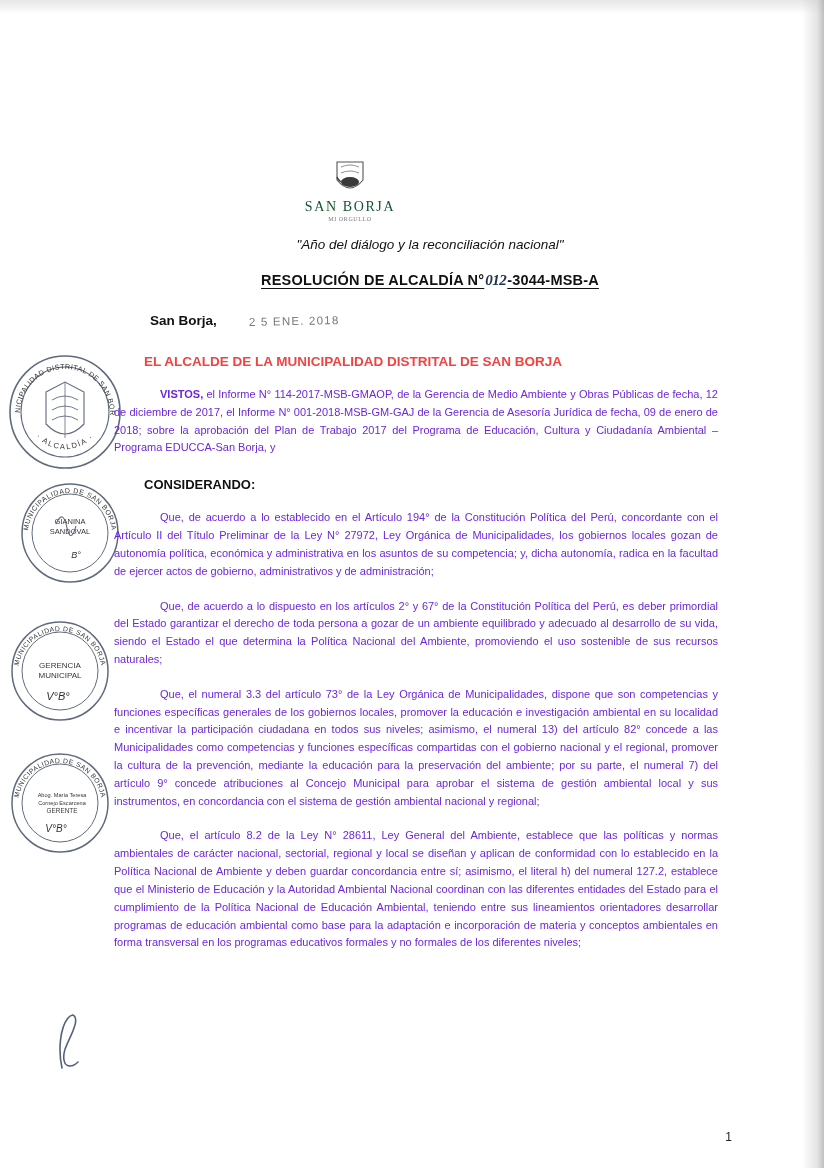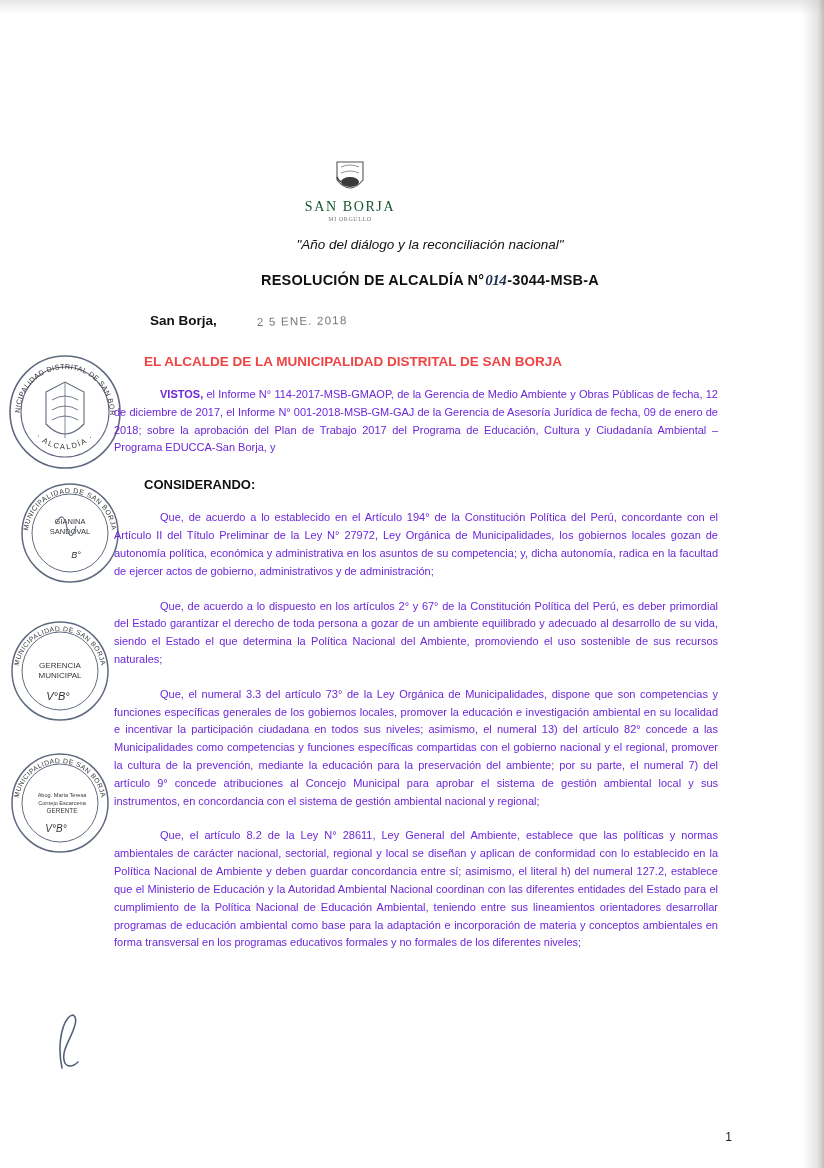--- a/index.html
+++ b/index.html
@@ -90,40 +90,41 @@
   .res-title {
     text-align: center;
     margin-top: 20px;
     font-weight: bold;
     font-size: 14.5px;
     letter-spacing: 0.2px;
     color: #111;
     transform: translateX(22px);
   }
   .res-title .underlined {
+    text-decoration: underline;
     text-underline-offset: 3px;
     text-align: center;
   }
   .res-number-hand {
     font-family: "Liberation Serif", serif;
     font-style: italic;
     font-size: 15px;
     color: #20314f;
     padding: 0 1px;
     letter-spacing: -0.5px;
   }
 
   .place-line {
     margin-top: 24px;
     font-weight: bold;
     font-size: 13.5px;
     color: #111;
     display: flex;
     align-items: baseline;
-    gap: 40px;
+    gap: 32px;
     padding-left: 52px;
   }
   .date-stamp {
     font-family: "Liberation Sans", sans-serif;
     font-weight: normal;
     font-size: 11.5px;
     letter-spacing: 1.2px;
     color: #6d6d70;
     transform: rotate(-1.2deg);
     opacity: 0.92;
@@ -273,21 +274,21 @@
           </svg>
         </div>
         <div class="logo-name">SAN BORJA</div>
         <div class="logo-sub">MI ORGULLO</div>
       </div>
     </div>
 
     <div class="epigraph">"Año del diálogo y la reconciliación nacional"</div>
 
     <div class="res-title">
-      <span class="underlined">RESOLUCIÓN DE ALCALDÍA N°</span><span class="res-number-hand">014</span><span class="underlined">-3044-MSB-A</span>
+      <span class="underlined">RESOLUCIÓN DE ALCALDÍA N°</span><span class="res-number-hand">012</span><span class="underlined">-3044-MSB-A</span>
     </div>
 
     <div class="place-line">
       <span>San Borja,</span>
       <span class="date-stamp">2 5 ENE. 2018</span>
     </div>
 
     <div class="addressee">EL ALCALDE DE LA MUNICIPALIDAD DISTRITAL DE SAN BORJA</div>
 
     <p class="body">

